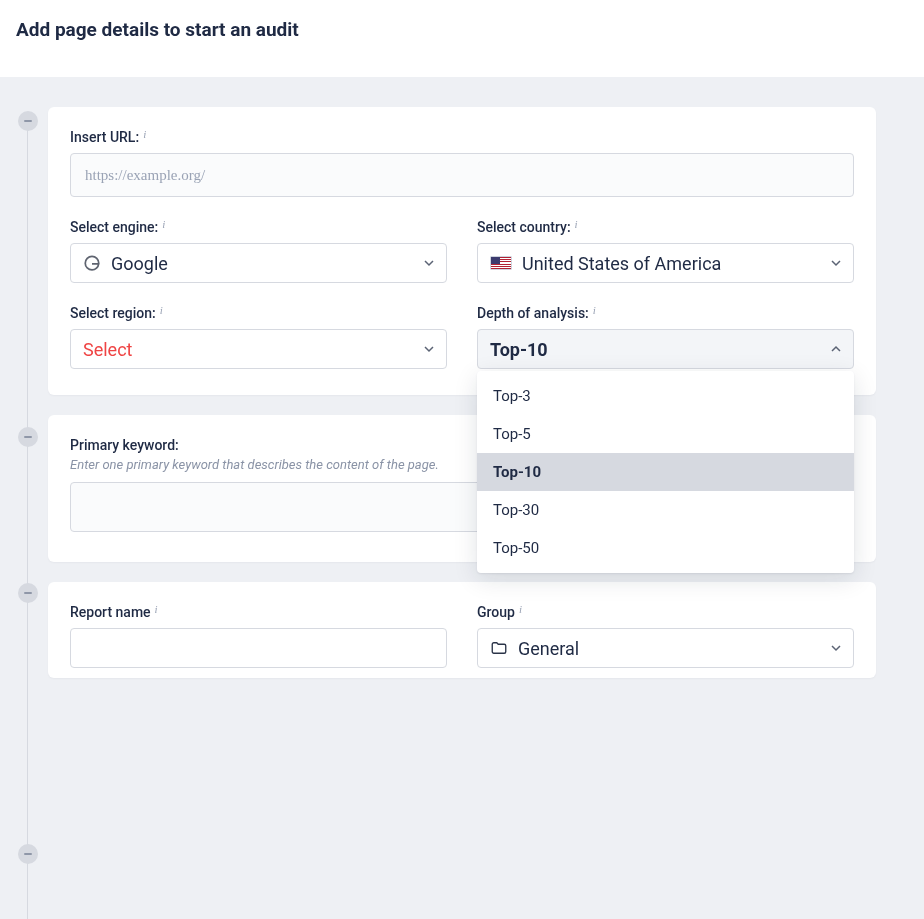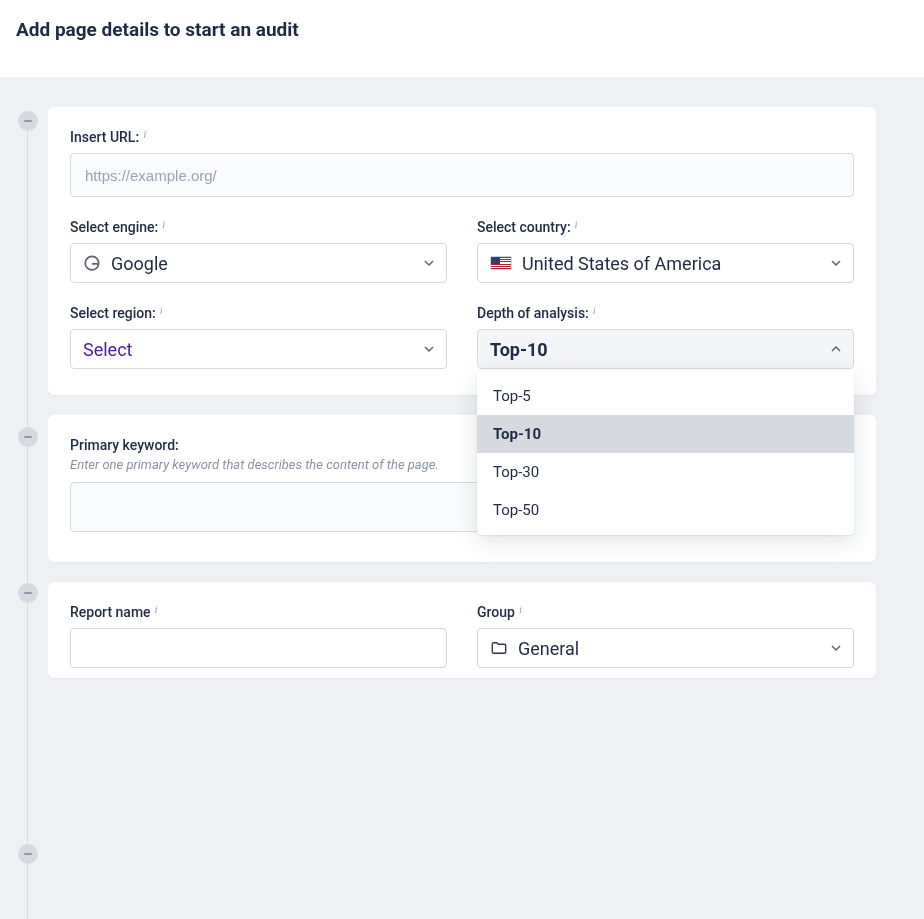--- a/index.html
+++ b/index.html
@@ -96,20 +96,21 @@
     }
     .text-input {
       width: 100%;
       height: 44px;
       border: 1px solid #d6d9e0;
       border-radius: 4px;
       padding: 0 14px;
       font-size: 15px;
       color: #1f2a44;
       background: #fafbfc;
+      font-family: Liberation Serif, serif;
     }
     .text-input::placeholder {
       color: #9aa3b5;
     }
     .textarea-input {
       width: 100%;
       border: 1px solid #d6d9e0;
       border-radius: 4px;
       padding: 12px 14px;
       font-size: 15px;
@@ -149,21 +150,21 @@
     .select-btn.open {
       background: #f3f5f8;
       font-weight: 700;
     }
     .select-left {
       display: flex;
       align-items: center;
       gap: 10px;
     }
     .select-placeholder {
-      color: #4c1d95;
+      color: #ef4444;
     }
     .chev {
       width: 10px;
       height: 10px;
       display: inline-block;
     }
     .chev svg {
       width: 10px;
       height: 10px;
       display: block;
@@ -334,20 +335,21 @@
             <span class="select-left">
               <span>Top-10</span>
             </span>
             <span class="chev">
               <svg viewBox="0 0 10 10">
                   <path d="M1 7l4-4 4 4" fill="none" stroke="#5b6374" stroke-width="1.5"></path>
                 </svg>
             </span>
           </div>
           <div class="dropdown-panel" id="depth-dropdown">
+              <div class="dropdown-item">Top-3</div>
               <div class="dropdown-item">Top-5</div>
               <div class="dropdown-item selected">Top-10</div>
               <div class="dropdown-item">Top-30</div>
               <div class="dropdown-item">Top-50</div>
             </div>
         </div>
       </div>
     </div>
   </div>
 

